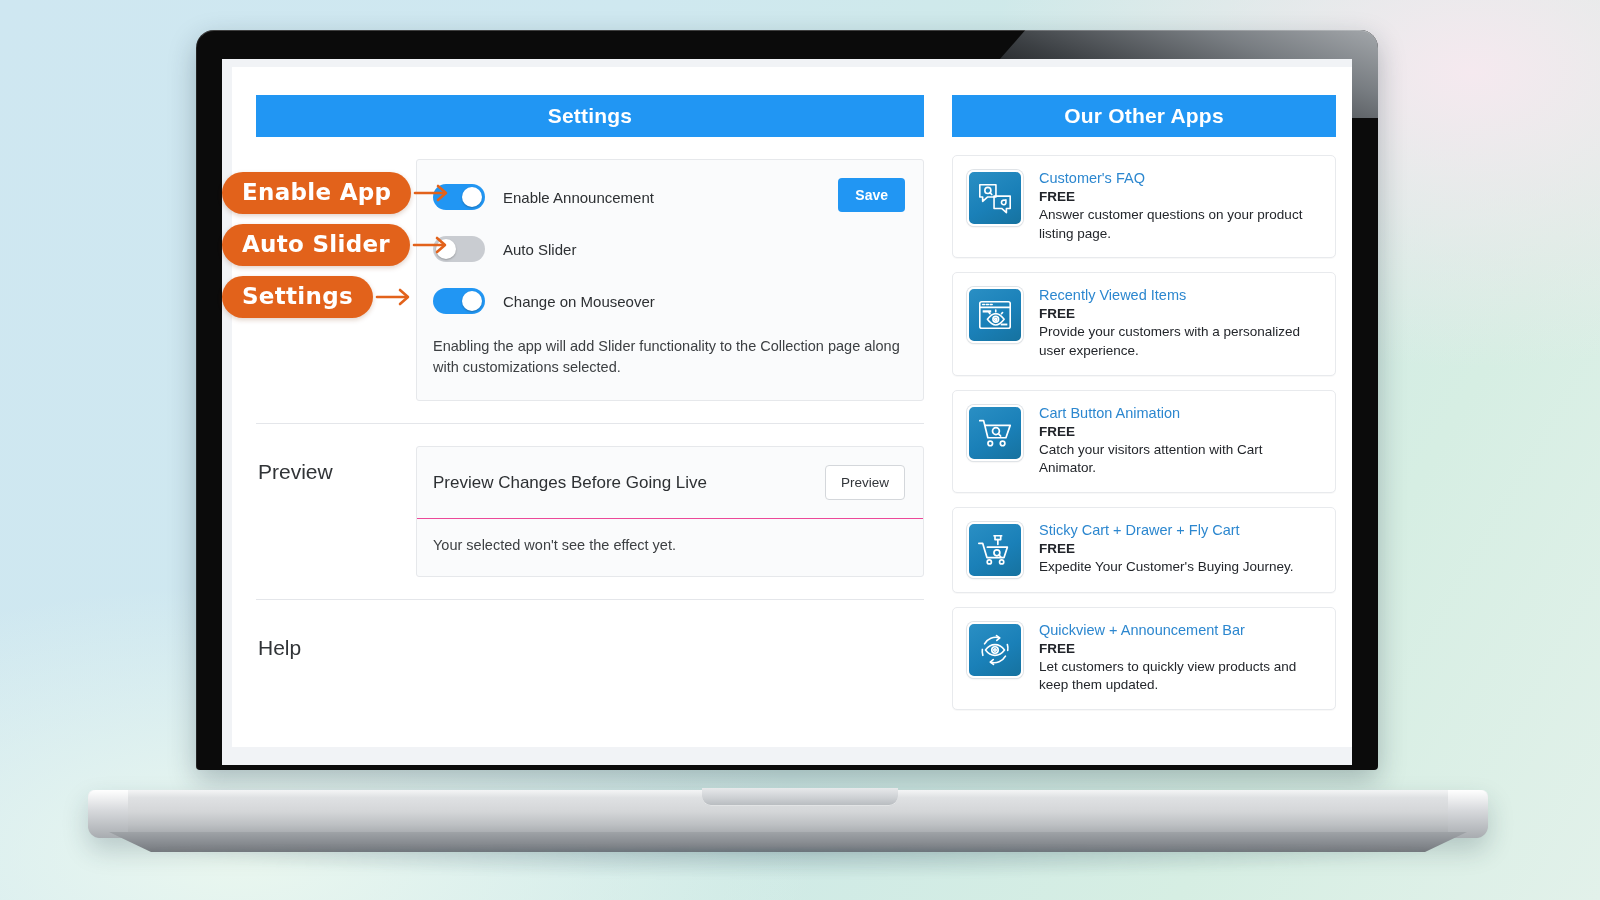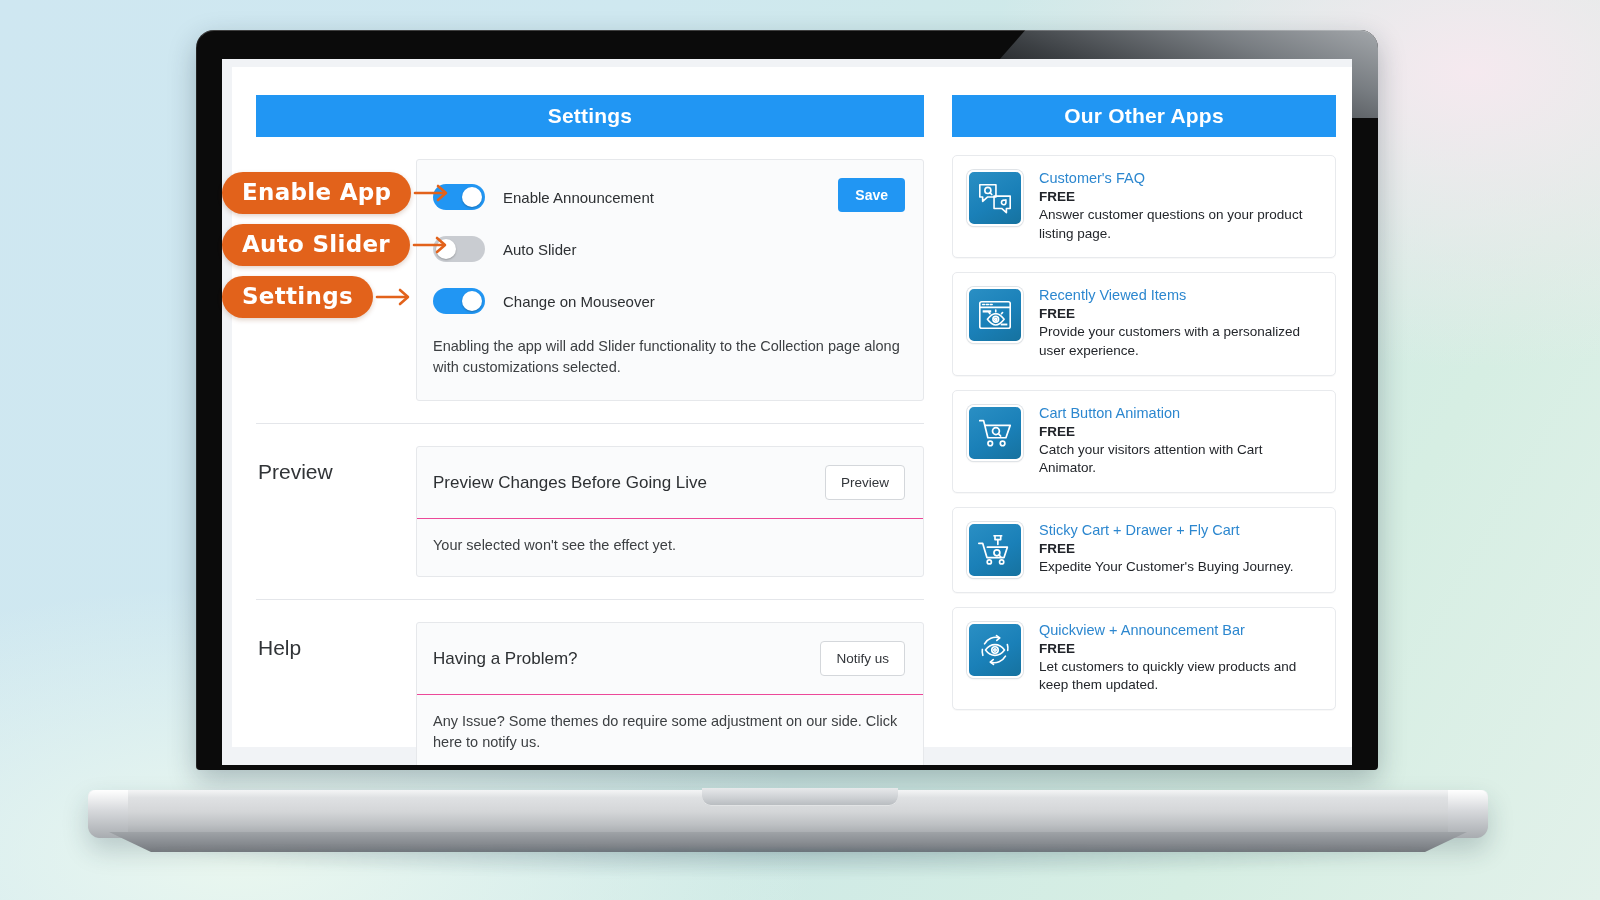--- a/index.html
+++ b/index.html
@@ -373,27 +373,20 @@
                 </div>
                 <div class="card-body">Your selected won't see the effect yet.</div>
               </div>
             </div>
 
             <div class="section-divider"></div>
 
             <div class="setting-section">
               <div class="section-label">Help</div>
 
-              <div class="card">
-                <div class="card-head">
-                  <span class="card-title">Having a Problem?</span>
-                  <button class="btn-outline">Notify us</button>
-                </div>
-                <div class="card-body">Any Issue? Some themes do require some adjustment on our side. Click here to notify us.</div>
-              </div>
             </div>
 
           </div>
 
           <div class="col-right">
 
             <div class="panel-head">
               <span>Our Other Apps</span>
             </div>
 

